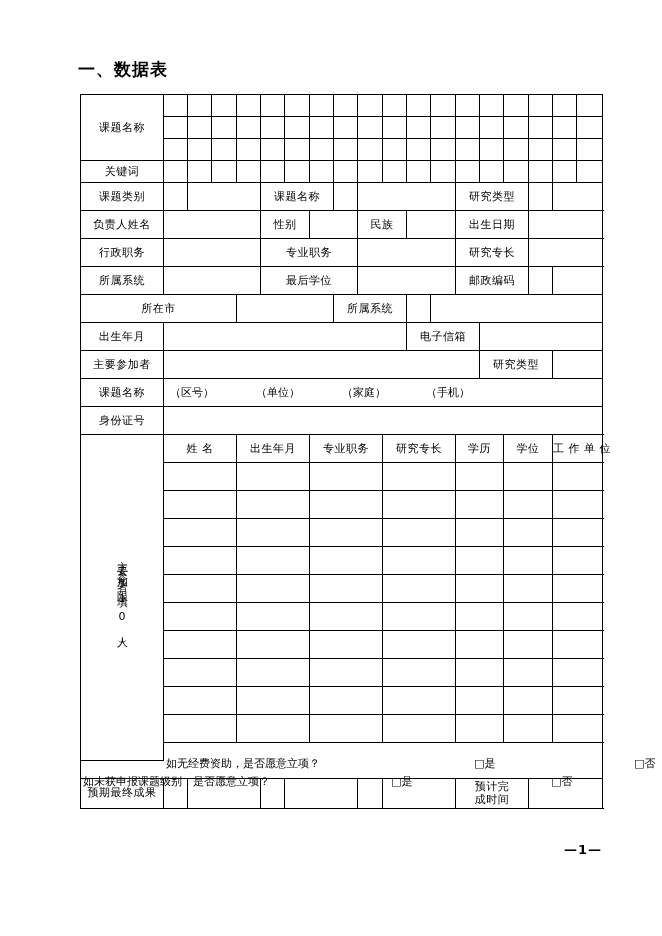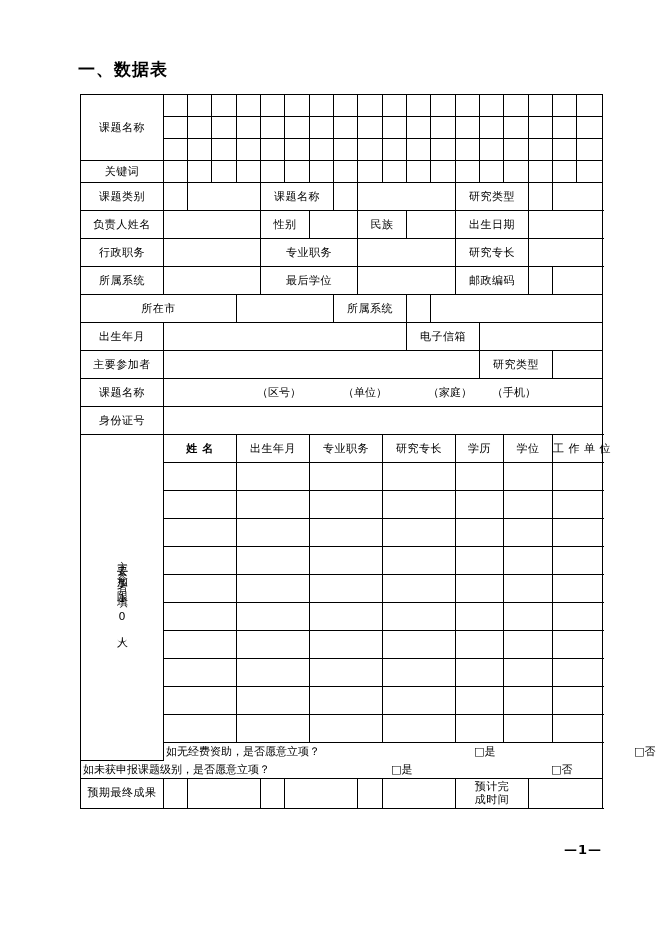--- a/index.html
+++ b/index.html
@@ -73,21 +73,20 @@
     font-size: 11px;
     display: inline-block;
     white-space: nowrap;
   }
   td.vcell {
     width: 24px;
   }
 
   .spaced {
     letter-spacing: 4px;
-    font-weight: bold;
   }
   .spaced-wide {
     letter-spacing: 8px;
   }
 
   
   td.qcell {
     text-align: left;
     padding: 0 0 0 4px;
     font-size: 11px;
@@ -105,21 +104,21 @@
     position: absolute;
     left: 470px;
     white-space: nowrap;
   }
   td.qcell .rel {
     position: relative;
     width: 100%;
     height: 17px;
     line-height: 17px;
   }
-  .rel > span { position: absolute; top: 0; }
+  .rel > span { position: absolute; top: 12px; }
   .rel > span.q-text { left: 2px; }
 
   .two-line {
     line-height: 13px;
     font-size: 11px;
   }
 
   
   .page-number {
     position: absolute;
@@ -306,21 +305,21 @@
 
     <tr class="r-label">
       <td class="lbl">主要参加者</td>
       <td class="blank" colspan="13"></td>
       <td class="lbl" colspan="3">研究类型</td>
       <td class="blank" colspan="2"></td>
     </tr>
 
     <tr class="r-label">
       <td class="lbl">课题名称</td>
-      <td colspan="18" style="text-align:center;padding-left:6px;">
+      <td colspan="18" style="text-align:left;padding-left:6px;">
         <span style="display:inline-block;width:86px;">（区号）</span><span style="display:inline-block;width:86px;">（单位）</span><span style="display:inline-block;width:84px;">（家庭）</span><span style="display:inline-block;">（手机）</span>
       </td>
     </tr>
 
     <tr class="r-label">
       <td class="lbl">身份证号</td>
       <td class="blank" colspan="18"></td>
     </tr>
 
     <tr class="r-label">

